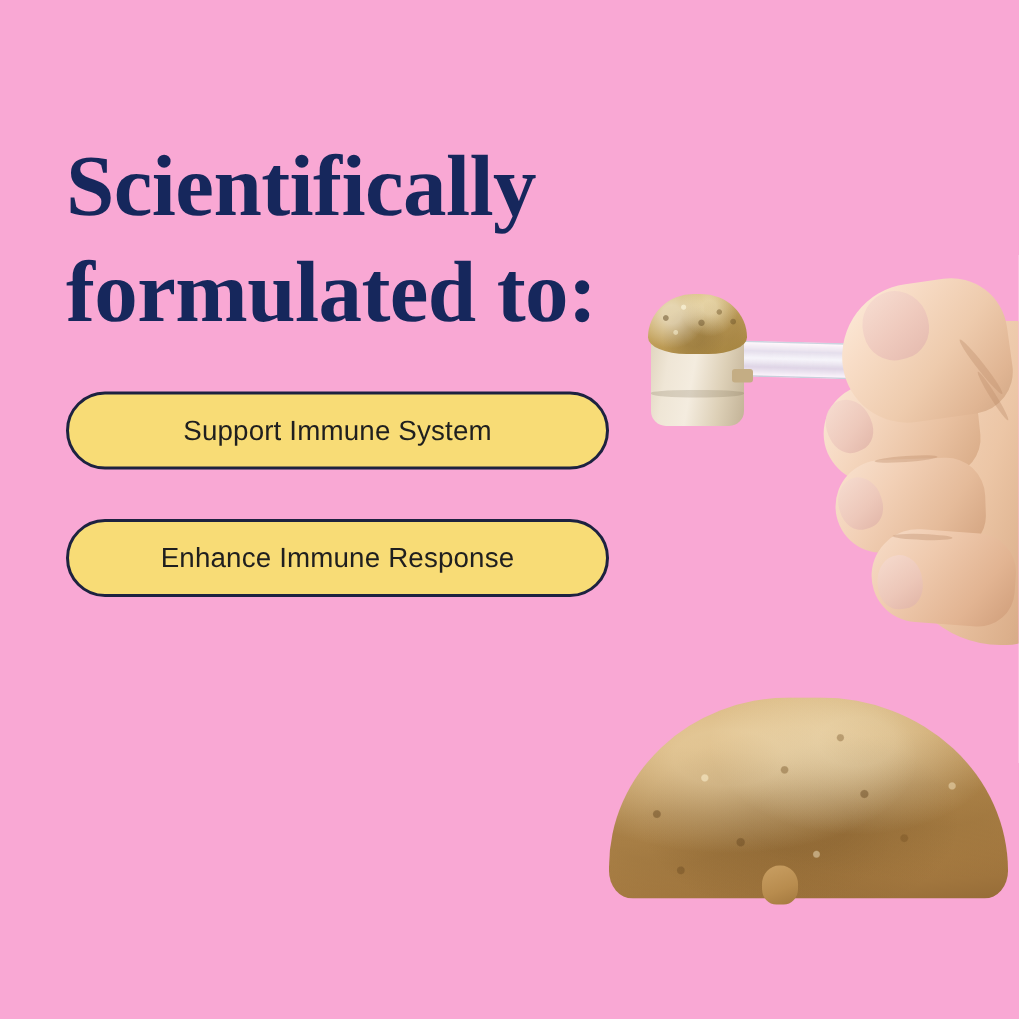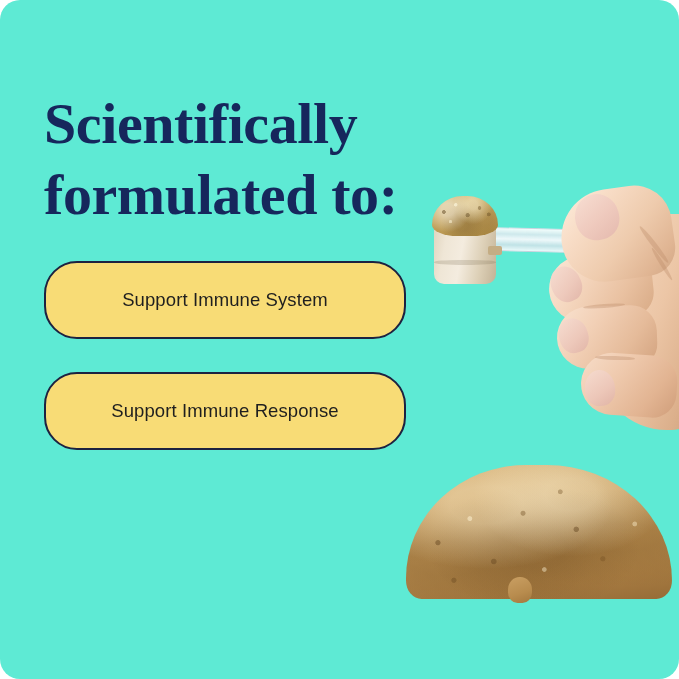--- a/index.html
+++ b/index.html
@@ -9,23 +9,22 @@
   body {
     width: 679px;
     height: 679px;
     overflow: hidden;
     font-family: "Liberation Sans", sans-serif;
   }
   #marketing-card {
     position: relative;
     width: 679px;
     height: 679px;
-    background: #5eead4;
+    background: #f9a8d4;
     overflow: hidden;
-    border-radius: 20px;
   }
 
   
   #headline {
     position: absolute;
     left: 44px;
     top: 50px;
     width: 430px;
     font-family: "Liberation Serif", "DejaVu Serif", serif;
     font-weight: 700;
@@ -39,21 +38,21 @@
   
   #benefit-list {
     position: absolute;
     left: 44px;
     top: 261px;
     width: 362px;
   }
   .benefit-pill {
     box-sizing: border-box;
     width: 362px;
-    height: 78px;
+    height: 52px;
     background: #f8dc76;
     border: 2px solid #1d2240;
     border-radius: 33px;
     display: flex;
     align-items: center;
     justify-content: center;
     margin-bottom: 33px;
   }
   .benefit-pill:last-child { margin-bottom: 0; }
   .benefit-pill-label {
@@ -319,21 +318,21 @@
 formulated to:</h1>
 
   <div id="benefit-list">
 
     <div class="benefit-pill">
       <span class="benefit-pill-label">Support Immune System</span>
     </div>
 
 
     <div class="benefit-pill">
-      <span class="benefit-pill-label">Support Immune Response</span>
+      <span class="benefit-pill-label">Enhance Immune Response</span>
     </div>
 
   </div>
 
   <div id="product-photo">
 
     <div id="scoop">
       <div id="scoop-handle"></div>
       <div id="scoop-cup"></div>
       <div id="scoop-stub"></div>

